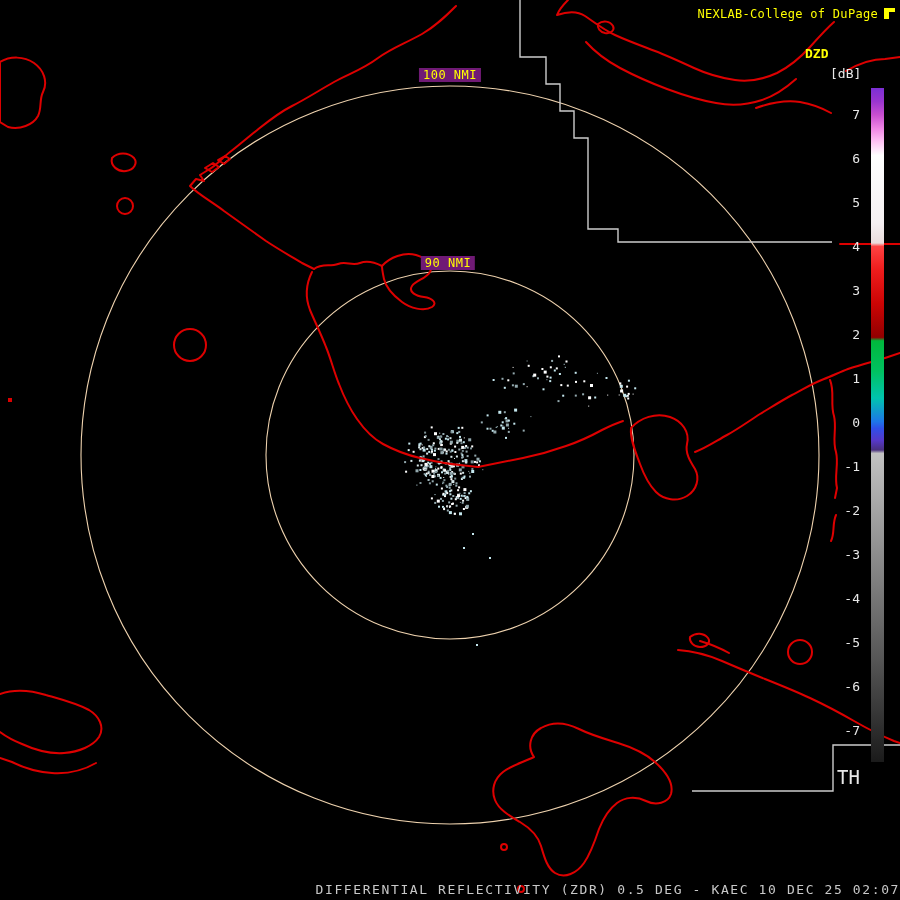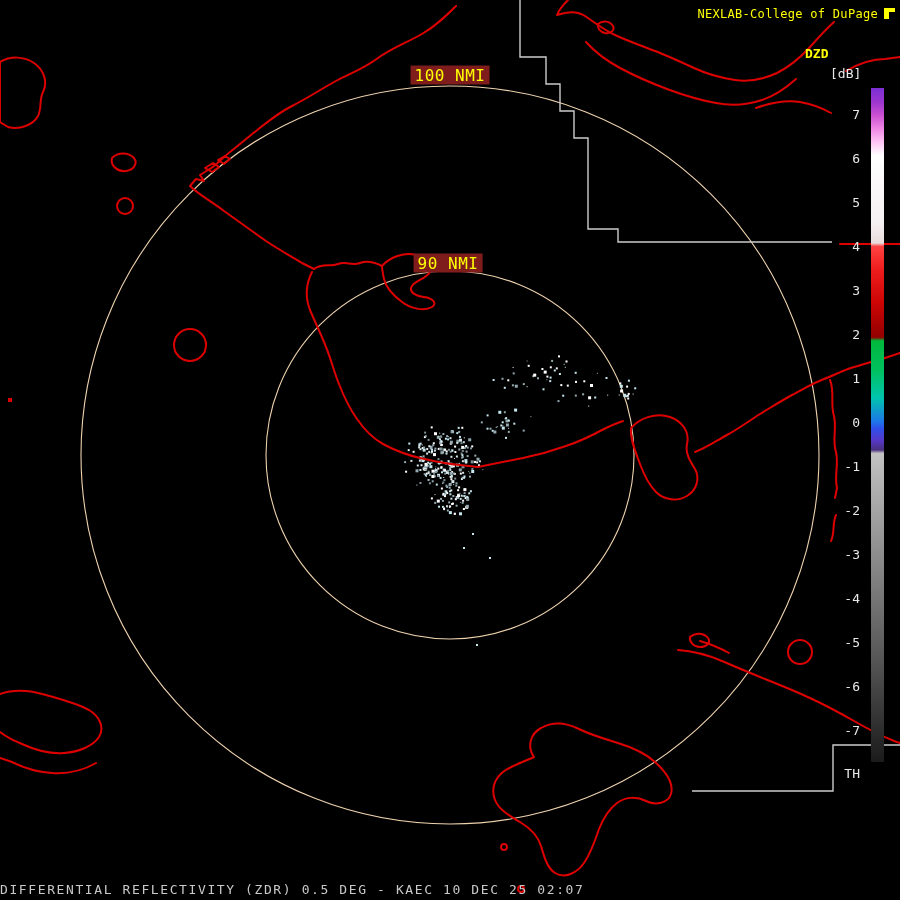--- a/index.html
+++ b/index.html
@@ -11,26 +11,26 @@
   .header{position:absolute;top:6px;right:3px;display:flex;align-items:flex-end;gap:4px;
           color:#ffff00;font-size:12px;letter-spacing:.3px}
   .cod-logo{display:inline-block;line-height:0}
   .cb-product{position:absolute;top:46px;left:805px;color:#ffff00;font-size:13px;font-weight:bold}
   .cb-units{position:absolute;top:66px;left:830px;color:#e8e8e8;font-size:13px}
   .cb-bar{position:absolute;top:88px;left:871px;width:13px;height:674px}
   .cb-ticks{position:absolute;left:0;top:0}
   .cb-tick{position:absolute;left:812px;width:48px;text-align:right;color:#e8e8e8;
            font-size:13px;line-height:14px}
   .cb-th{position:absolute;top:766px;left:812px;width:48px;text-align:right;
-         color:#e8e8e8;font-size:13px}
-  .ring-label{position:absolute;transform:translate(-50%,-50%);background:#7f1d1d;
-              color:#ffff00;font-size:16px;padding:0 4px;letter-spacing:.5px;white-space:nowrap}
+         color:#e8e8e8;font-size:19px}
+  .ring-label{position:absolute;transform:translate(-50%,-50%);background:#701a75;
+              color:#ffff00;font-size:12px;padding:0 4px;letter-spacing:.5px;white-space:nowrap}
   .ring-label-100{left:450px;top:75px}
   .ring-label-50{left:448px;top:263px}
-  .caption{position:absolute;bottom:3px;left:0;width:900px;text-align:left;
+  .caption{position:absolute;bottom:3px;left:0;width:900px;text-align:right;
            color:#c8c8c8;font-size:13px;letter-spacing:1.6px;white-space:nowrap}
 </style>
 </head>
 <body>
 
 <div class="screen">
 
   <svg class="map-svg" viewBox="0 0 900 900">
 
     <g fill="none" stroke="#eed2ae" stroke-width="1.1">

